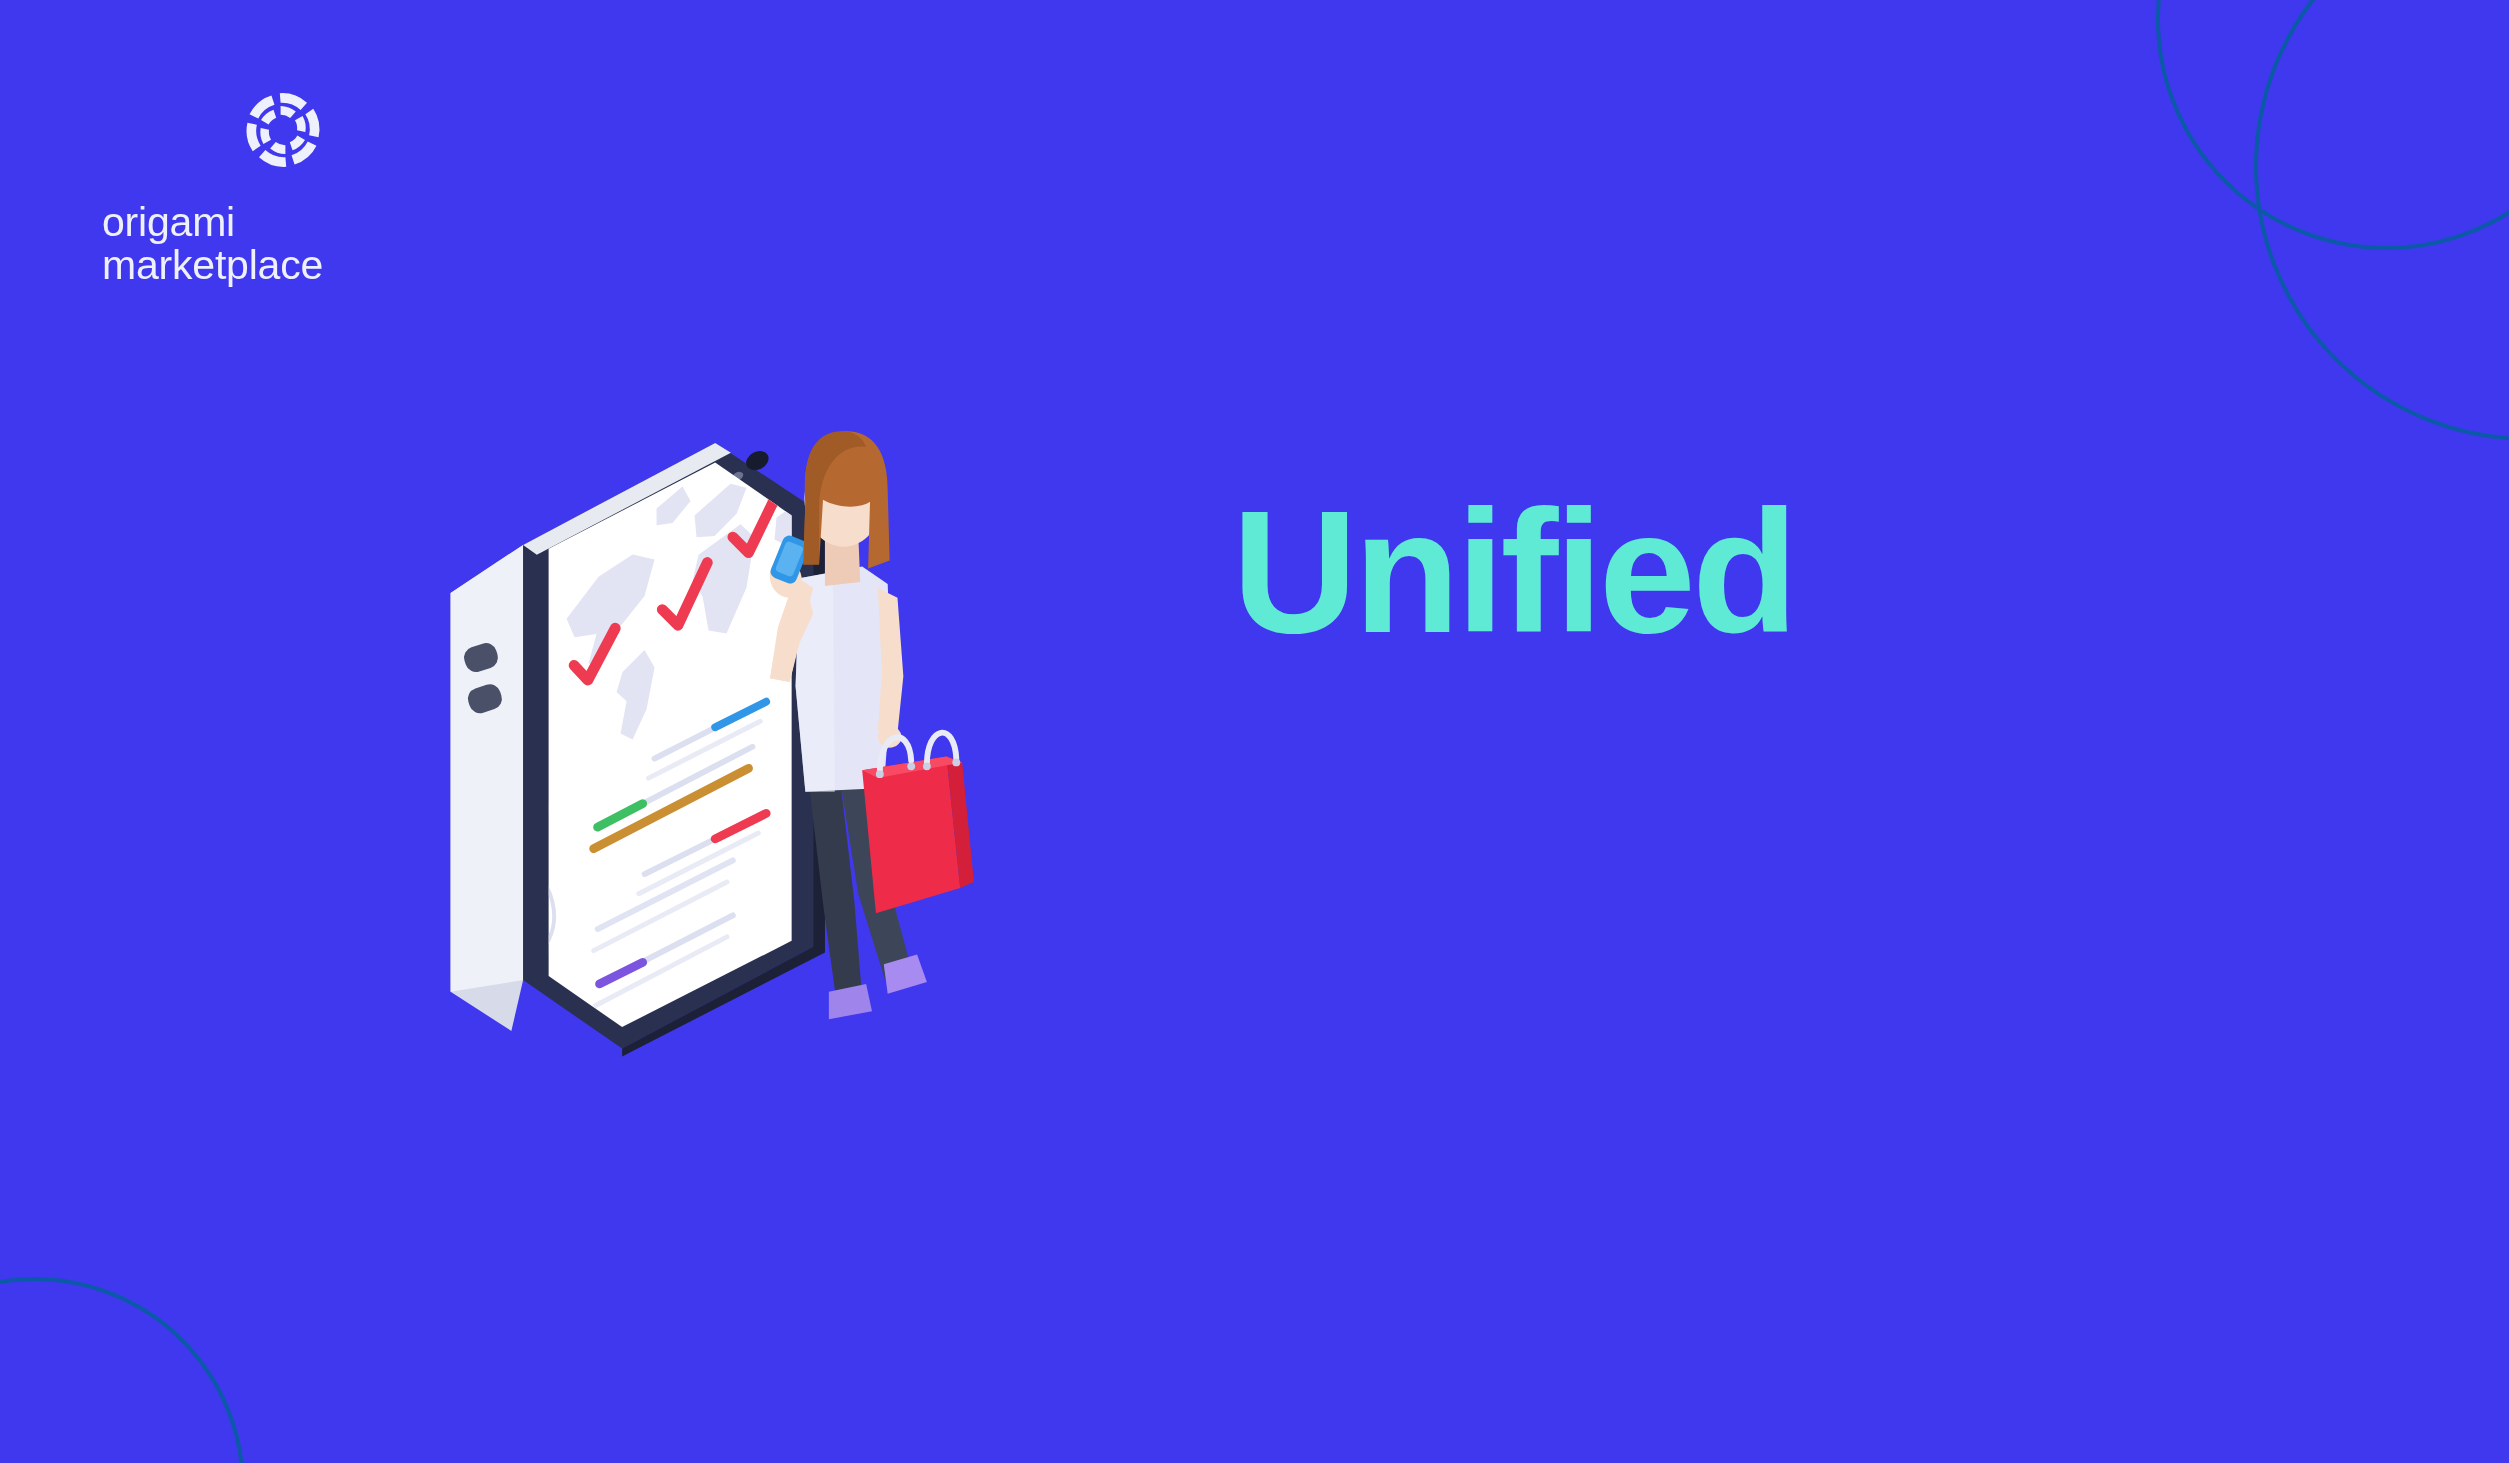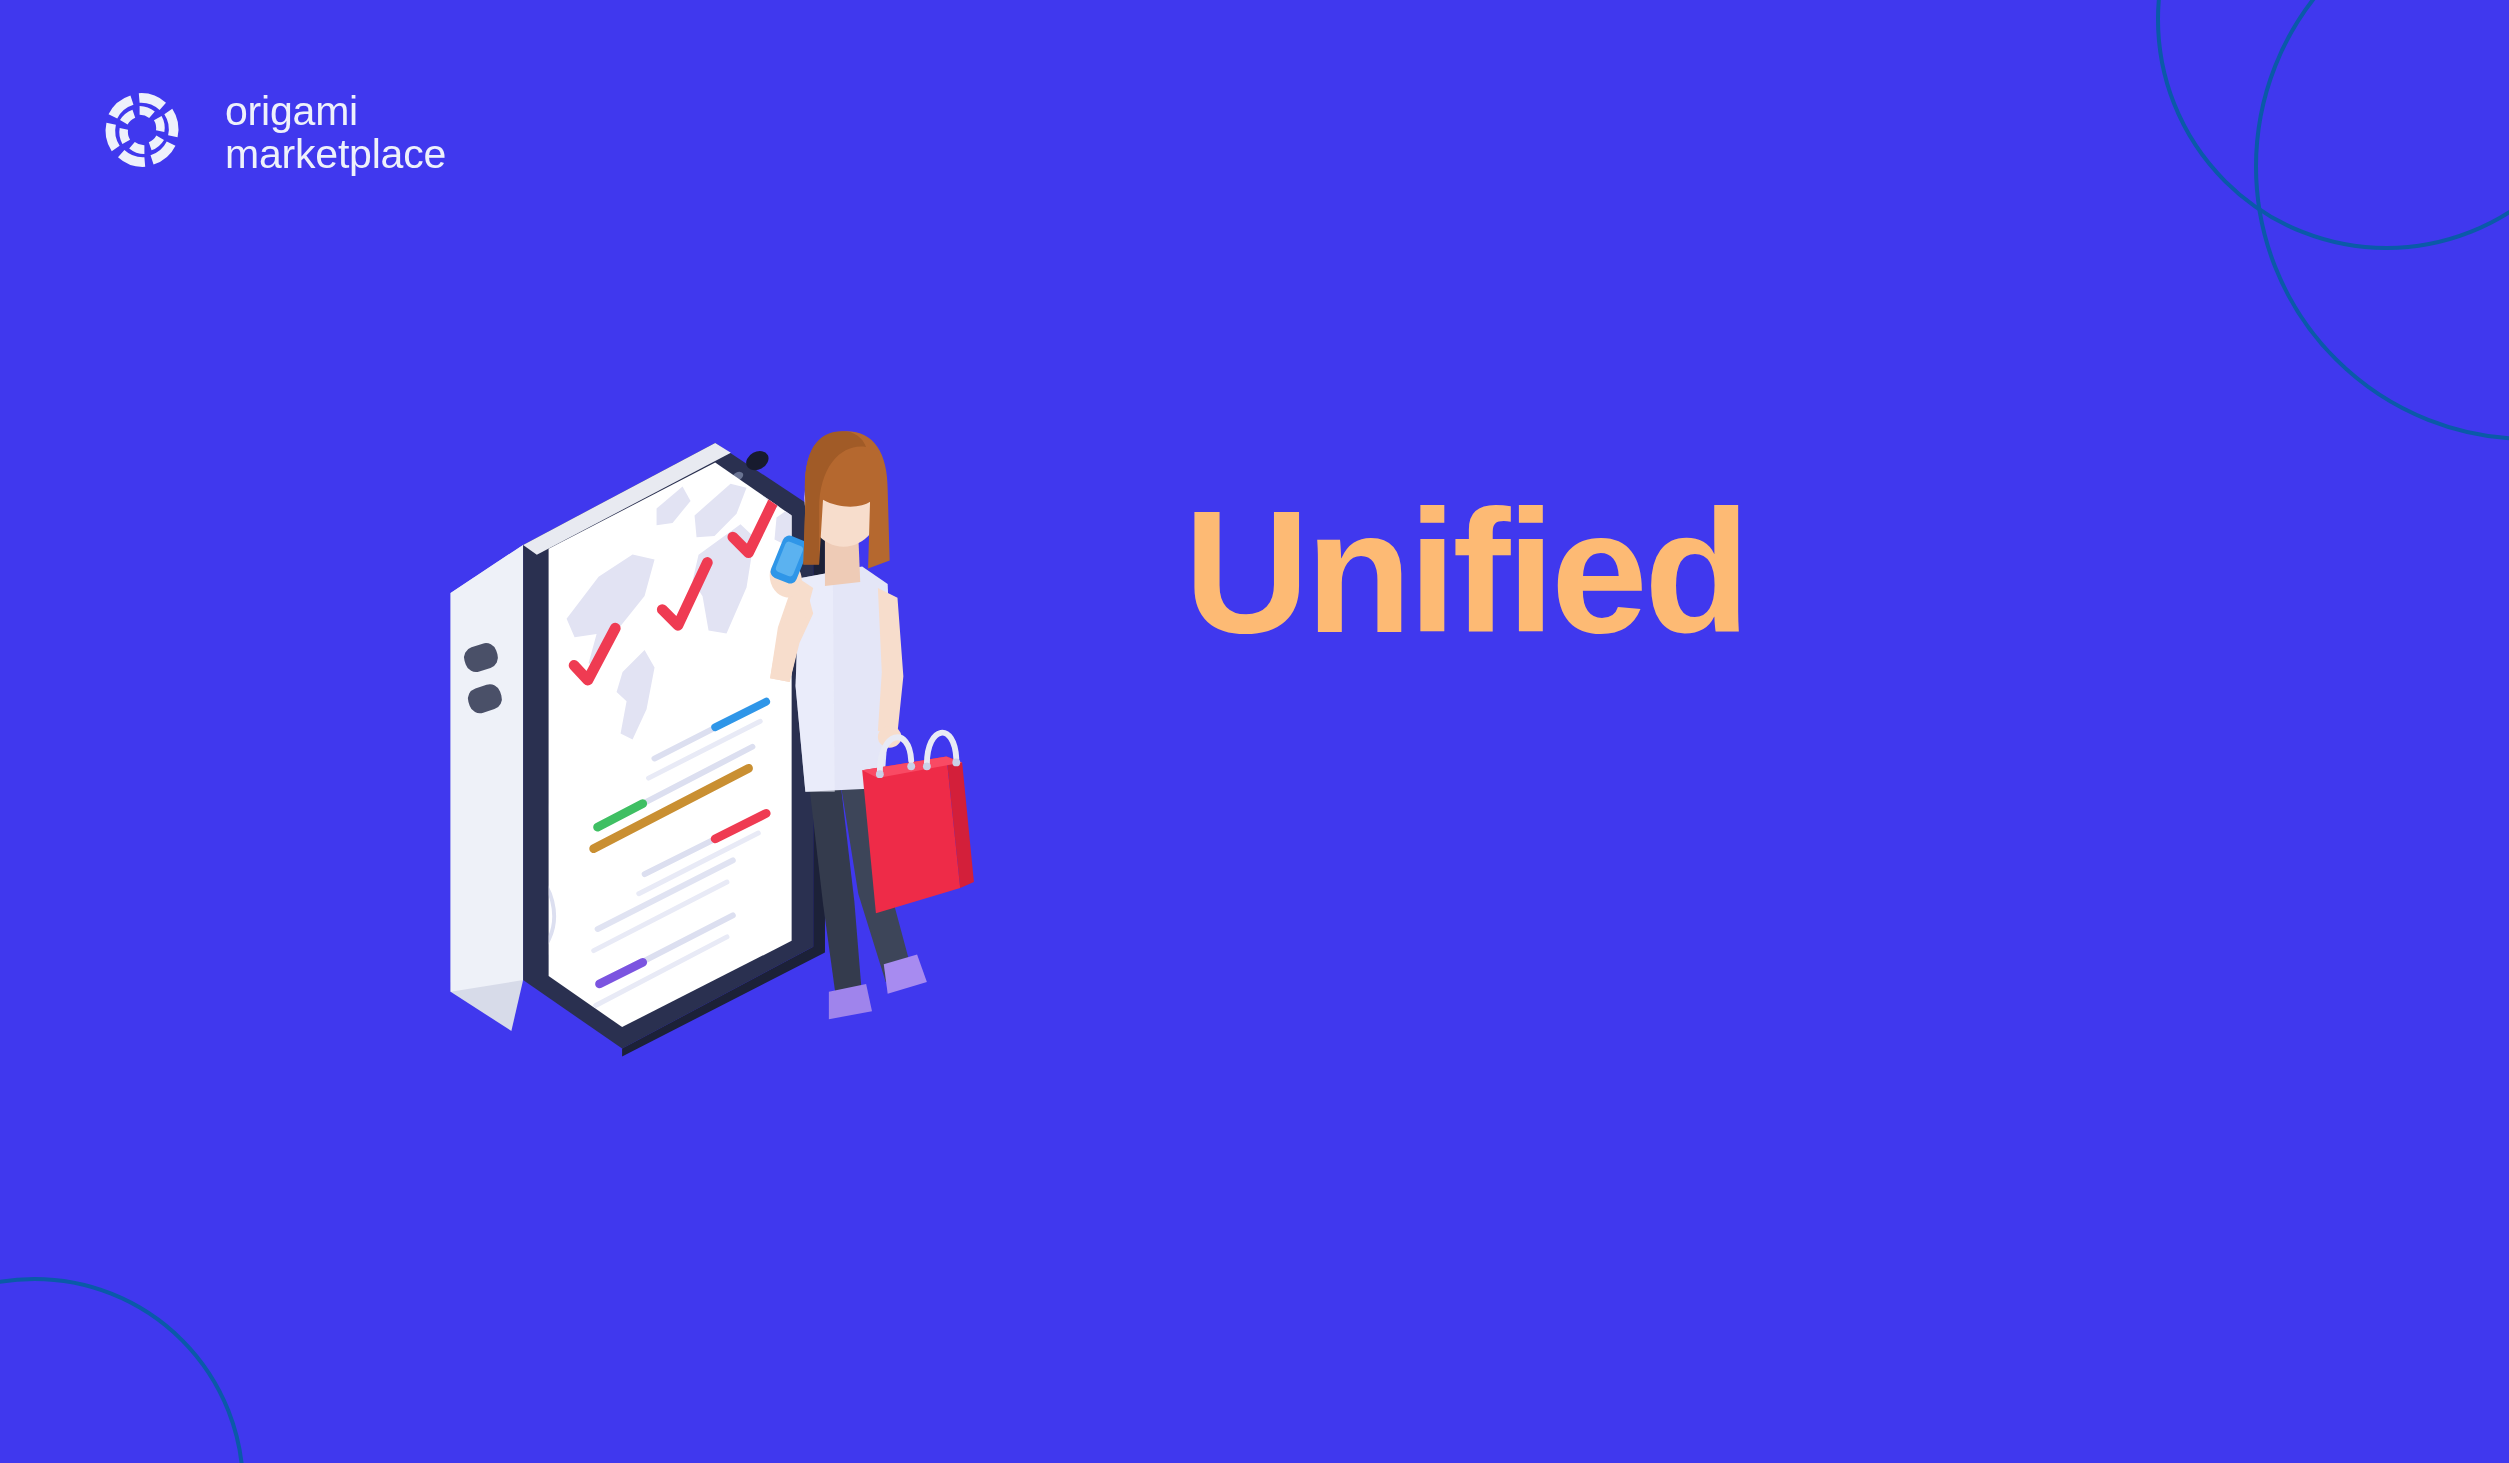--- a/index.html
+++ b/index.html
@@ -30,42 +30,43 @@
   }
   .ring--tr-a { width:461px;  height:461px;  right:-108px; top:-211px; }
   .ring--tr-b { width:549px;  height:549px;  right:-294px; top:-108px; }
   .ring--bl   { width:421px;  height:421px;  left:-176px;  bottom:-235px; }
 
   
   .logo {
     position:absolute;
     left:102px; top:90px;
     display:flex;
-    align-items:flex-start;
-    gap:43px;
+    align-items:flex-end;
+    gap:31px;
     z-index:6;
+    flex-direction:column;
   }
   .logo-mark { width:80px; height:80px; display:block; flex:0 0 auto; }
   .logo-words {
     display:flex; flex-direction:column;
     color:#eef1fb;
     font-size:41px;
     line-height:1.05;
     font-weight:400;
     letter-spacing:-0.2px;
   }
   .logo-words span { display:block; white-space:nowrap; }
 
   
   .headline {
     position:absolute;
-    left:1184px;
+    left:1232px;
     top:488px;
     z-index:6;
-    color:#fdba74;
+    color:#5eead4;
     font-size:174px;
     line-height:0.97;
     font-weight:700;
     letter-spacing:-3.9px;
     white-space:nowrap;
   }
   .headline span { display:block; }
 
   
   .illustration {

